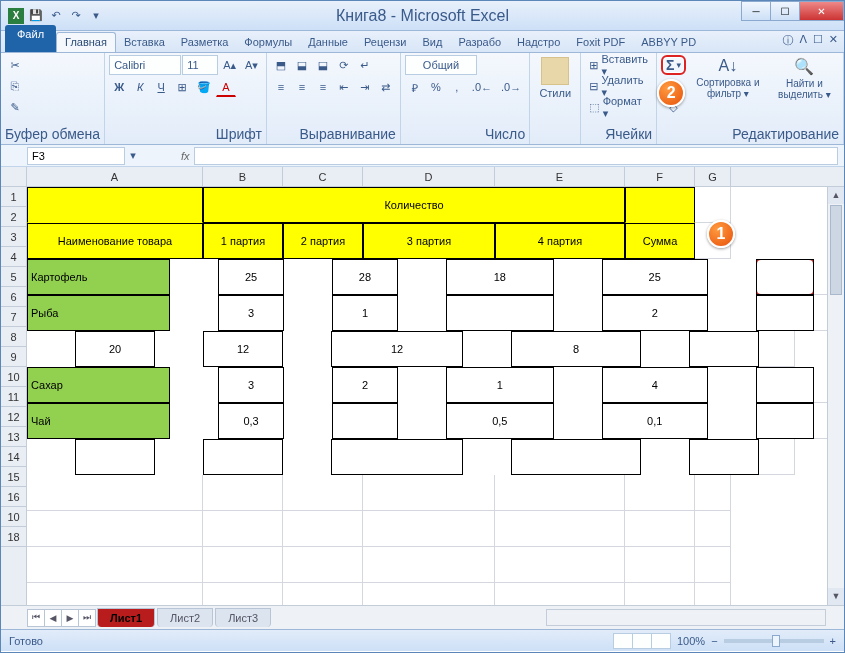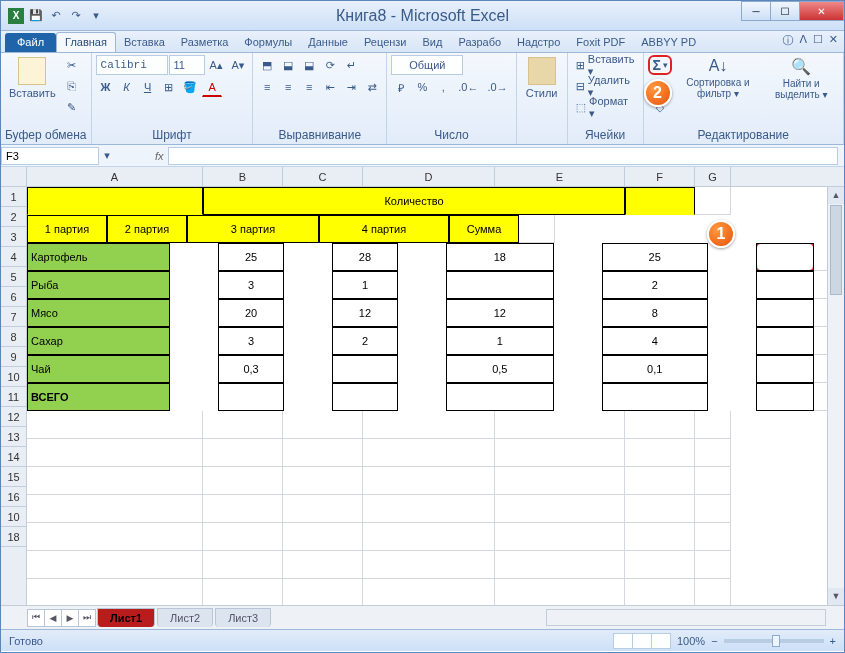--- a/index.html
+++ b/index.html
@@ -8,51 +8,51 @@
 .titlebar { height: 30px; background: linear-gradient(#e8f0fb,#cde0f7); display: flex; align-items: center; position: relative; border-bottom: 1px solid #9db7d8; }
 .qat { display: flex; align-items: center; gap: 2px; padding-left: 6px; }
 .qat-ico { width: 18px; height: 18px; display: flex; align-items: center; justify-content: center; font-size: 11px; color: #3a5a8a; }
 .excel-ico { width: 16px; height: 16px; background: #2a7e3f; color: #fff; font-size: 10px; display: flex; align-items: center; justify-content: center; font-weight: bold; }
 .title-text { position: absolute; left: 50%; transform: translateX(-50%); font-size: 16px; color: #3a5a8a; }
 .win-controls { position: absolute; right: 0; top: 0; display: flex; }
 .win-btn { width: 30px; height: 20px; border: 1px solid #8ba8cf; background: linear-gradient(#f0f6fd,#cde0f7); display: flex; align-items: center; justify-content: center; font-size: 10px; margin-left: -1px; }
 .win-btn.close { background: linear-gradient(#e88,#c33); color: #fff; width: 45px; }
 .ribbon-tabs { height: 22px; background: linear-gradient(#e8f0fb,#d8e6f7); display: flex; align-items: flex-end; padding-left: 4px; border-bottom: 1px solid #9db7d8; font-size: 11px; position: relative; }
 .tab { padding: 3px 8px 4px; color: #3a5a8a; cursor: default; white-space: nowrap; }
-.tab.file { background: #1f63a8; color: #fff; border-radius: 3px 3px 0 0; padding: 3px 12px 4px; }
+.tab.file { background: #1f63a8; color: #fff; border-radius: 3px 3px 0 0; padding: 3px 12px 12px; }
 .tab.active { background: #f4f8fd; border: 1px solid #9db7d8; border-bottom: none; border-radius: 3px 3px 0 0; color: #2b4a75; }
 .ribbon-right { position: absolute; right: 6px; top: 2px; display: flex; gap: 6px; font-size: 11px; color: #3a5a8a; }
 .ribbon { height: 92px; background: linear-gradient(#f4f8fd,#e2ecf9); border-bottom: 1px solid #9db7d8; display: flex; font-size: 11px; overflow: hidden; }
 .group { border-right: 1px solid #c2d4ea; padding: 2px 4px 0; display: flex; flex-direction: column; justify-content: space-between; }
-.group-label { text-align: center; font-size: 12px; color: #3a5a8a; padding: 1px 0 2px; white-space: nowrap; }
+.group-label { text-align: right; font-size: 14px; color: #3a5a8a; padding: 1px 0 2px; white-space: nowrap; }
 .group-body { flex: 1; display: flex; align-items: flex-start; gap: 2px; }
 .big-btn { display: flex; flex-direction: column; align-items: center; justify-content: center; padding: 2px 4px; color: #3a5a8a; gap: 2px; min-width: 42px; }
 .big-btn .ico { width: 28px; height: 28px; background: #fdf3d6; border: 1px solid #d6c28a; }
 .col-stack { display: flex; flex-direction: column; gap: 1px; }
 .mini { height: 20px; min-width: 20px; padding: 0 3px; display: flex; align-items: center; justify-content: center; border: 1px solid transparent; color: #3a5a8a; font-size: 11px; }
 .mini.box { border: 1px solid #b8cce2; background: #fdfefe; }
-.font-sel { width: 72px; justify-content: flex-start; padding-left: 4px; font-family: Liberation Mono, monospace; }
+.font-sel { width: 72px; justify-content: flex-start; padding-left: 4px; }
 .size-sel { width: 36px; justify-content: flex-start; padding-left: 4px; }
 .row-mini { display: flex; gap: 1px; }
 .sigma-btn { border: 2.5px solid #d22; border-radius: 6px; padding: 1px 3px; box-shadow: 0 0 0 1px #fff inset; position: relative; }
 .marker { position: absolute; width: 28px; height: 28px; border-radius: 50%; background: radial-gradient(circle at 35% 30%, #ff9a40, #e8520a); border: 2px solid #fff; box-shadow: 0 1px 3px rgba(0,0,0,.4); color: #fff; font-weight: bold; font-size: 16px; display: flex; align-items: center; justify-content: center; z-index: 50; }
 .name-fx { height: 22px; background: #eef4fc; border-bottom: 1px solid #c2d4ea; display: flex; align-items: center; font-size: 11px; }
-.name-box { width: 98px; border: 1px solid #b8cce2; background: #fff; height: 18px; padding: 0 4px; display: flex; align-items: center; }
+.name-box { width: 98px; border: 1px solid #b8cce2; background: #fff; height: 18px; margin-left: 26px; padding: 0 4px; display: flex; align-items: center; }
 .name-dd { width: 16px; text-align: center; color: #3a5a8a; }
 .fx-lbl { margin-left: 40px; font-style: italic; color: #666; }
 .fx-bar { flex: 1; border: 1px solid #b8cce2; background: #fff; height: 18px; margin: 0 6px 0 4px; }
 .grid-wrap { position: relative; height: 438px; display: flex; }
 .row-hdrs { width: 26px; background: #e9eef5; border-right: 1px solid #c2cdd9; }
 .corner { height: 20px; border-bottom: 1px solid #c2cdd9; background: #e9eef5; }
 .rh { height: 20px; border-bottom: 1px solid #c2cdd9; font-size: 11px; color: #333; display: flex; align-items: center; justify-content: center; }
 .grid-main { flex: 1; overflow: hidden; position: relative; }
 .col-hdrs { height: 20px; display: flex; background: #e9eef5; border-bottom: 1px solid #c2cdd9; }
 .ch { border-right: 1px solid #c2cdd9; font-size: 11px; color: #333; display: flex; align-items: center; justify-content: center; }
 .cells { position: relative; }
-.crow { display: flex; height: 28px; }
+.crow { display: flex; height: 36px; }
 .cell { border-right: 1px solid #d4d8de; border-bottom: 1px solid #d4d8de; font-size: 11px; padding: 0 3px; display: flex; align-items: center; overflow: hidden; }
 .cell.c { justify-content: center; }
 .hdr-y { background: #ffff00; border: 1px solid #000 !important; font-weight: normal; justify-content: center; }
 .hdr-g { background: #92d050; border: 1px solid #000 !important; }
 .bord { border: 1px solid #000 !important; margin-left: 48px; }
 .cell.sum-sel { position: relative; }
 .sel-frame { position: absolute; inset: -3px; border: 3px solid #d22; border-radius: 7px; box-shadow: 0 0 0 1px #fff inset, 0 1px 3px rgba(0,0,0,.3); pointer-events: none; }
 .vsb { position: absolute; right: 0; top: 20px; bottom: 0; width: 17px; background: #eef1f6; border-left: 1px solid #c2cdd9; }
 .vsb .thumb { position: absolute; left: 2px; right: 2px; top: 18px; height: 90px; background: #cdd7e4; border: 1px solid #aab8cb; }
 .vsb .arr { position: absolute; left: 0; right: 0; height: 17px; background: #e2e8f1; text-align: center; font-size: 9px; color: #556; line-height: 17px; }
@@ -110,24 +110,20 @@
       <span>ⓘ</span>
       <span>ᐱ</span>
       <span>☐</span>
       <span>✕</span>
     </div>
   </div>
 
   <div class="ribbon">
     <div class="group">
       <div class="group-body">
-        <div class="big-btn">
-          <div class="ico"></div>
-          <span>Вставить</span>
-        </div>
         <div class="col-stack">
           <div class="mini">✂</div>
           <div class="mini">⎘</div>
           <div class="mini">✎</div>
         </div>
       </div>
       <div class="group-label">Буфер обмена</div>
     </div>
 
     <div class="group">
@@ -279,20 +275,21 @@
       <div class="cells">
 
         <div class="crow">
           <div class="cell hdr-y wA" style="border-bottom:1px solid #ffff00 !important"></div>
           <div class="cell hdr-y" style="width:422px">Количество</div>
           <div class="cell hdr-y wF" style="border-bottom:1px solid #ffff00 !important"></div>
           <div class="cell wG"></div>
         </div>
 
         <div class="crow">
+          <div class="cell hdr-y wA c">Наименование товара</div>
           <div class="cell hdr-y wB">1 партия</div>
           <div class="cell hdr-y wC">2 партия</div>
           <div class="cell hdr-y wD">3 партия</div>
           <div class="cell hdr-y wE">4 партия</div>
           <div class="cell hdr-y wF">Сумма</div>
           <div class="cell wG"></div>
         </div>
 
         <div class="crow">
           <div class="cell hdr-g wA">Картофель</div>
@@ -310,21 +307,20 @@
           <div class="cell hdr-g wA">Рыба</div>
           <div class="cell bord wB c">3</div>
           <div class="cell bord wC c">1</div>
           <div class="cell bord wD c"></div>
           <div class="cell bord wE c">2</div>
           <div class="cell bord wF"></div>
           <div class="cell wG"></div>
         </div>
 
         <div class="crow">
-          <div class="cell hdr-g wA">Мясо</div>
           <div class="cell bord wB c">20</div>
           <div class="cell bord wC c">12</div>
           <div class="cell bord wD c">12</div>
           <div class="cell bord wE c">8</div>
           <div class="cell bord wF"></div>
           <div class="cell wG"></div>
         </div>
 
         <div class="crow">
           <div class="cell hdr-g wA">Сахар</div>
@@ -340,21 +336,20 @@
           <div class="cell hdr-g wA">Чай</div>
           <div class="cell bord wB c">0,3</div>
           <div class="cell bord wC c"></div>
           <div class="cell bord wD c">0,5</div>
           <div class="cell bord wE c">0,1</div>
           <div class="cell bord wF"></div>
           <div class="cell wG"></div>
         </div>
 
         <div class="crow">
-          <div class="cell hdr-g wA" style="font-weight:bold">ВСЕГО</div>
           <div class="cell bord wB"></div>
           <div class="cell bord wC"></div>
           <div class="cell bord wD"></div>
           <div class="cell bord wE"></div>
           <div class="cell bord wF"></div>
           <div class="cell wG"></div>
         </div>
 
         <div class="crow">
             <div class="cell wA"></div>

